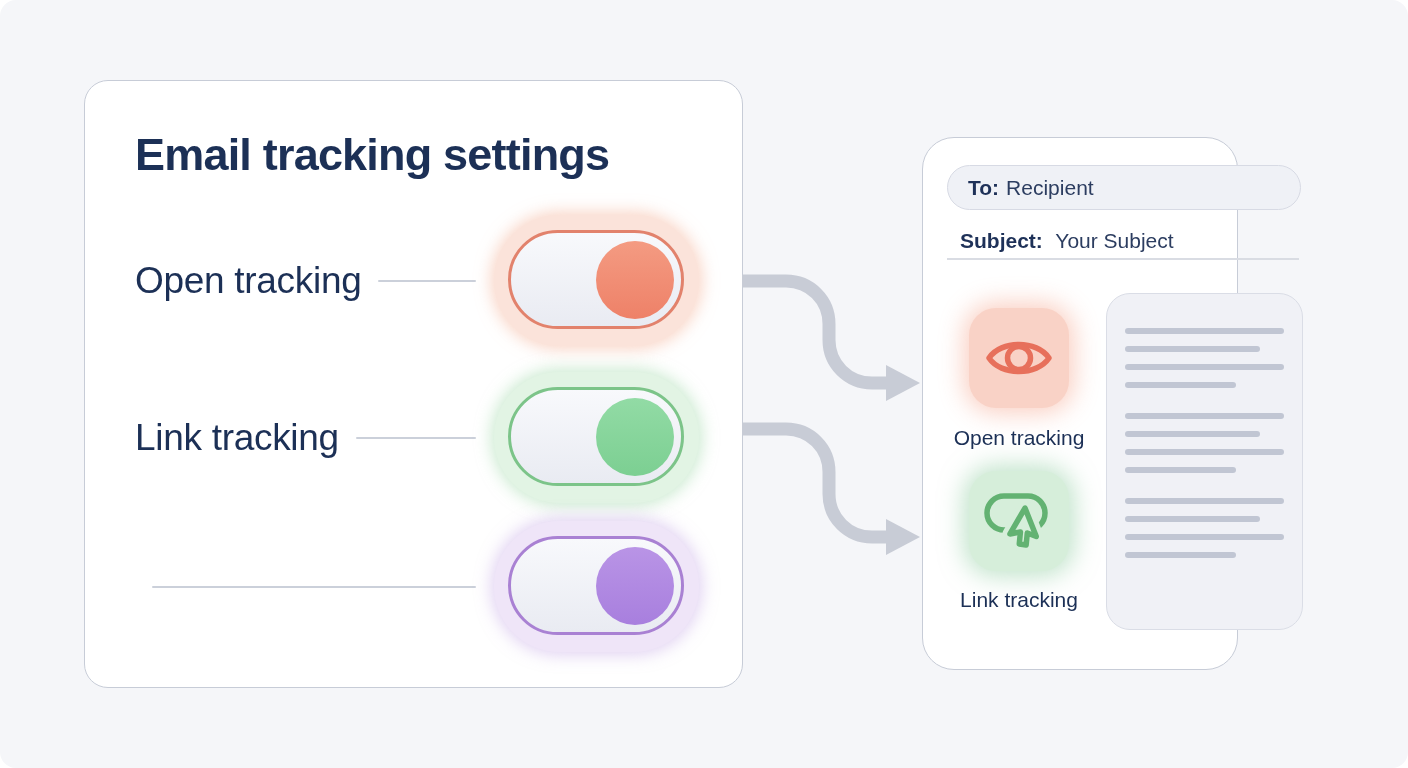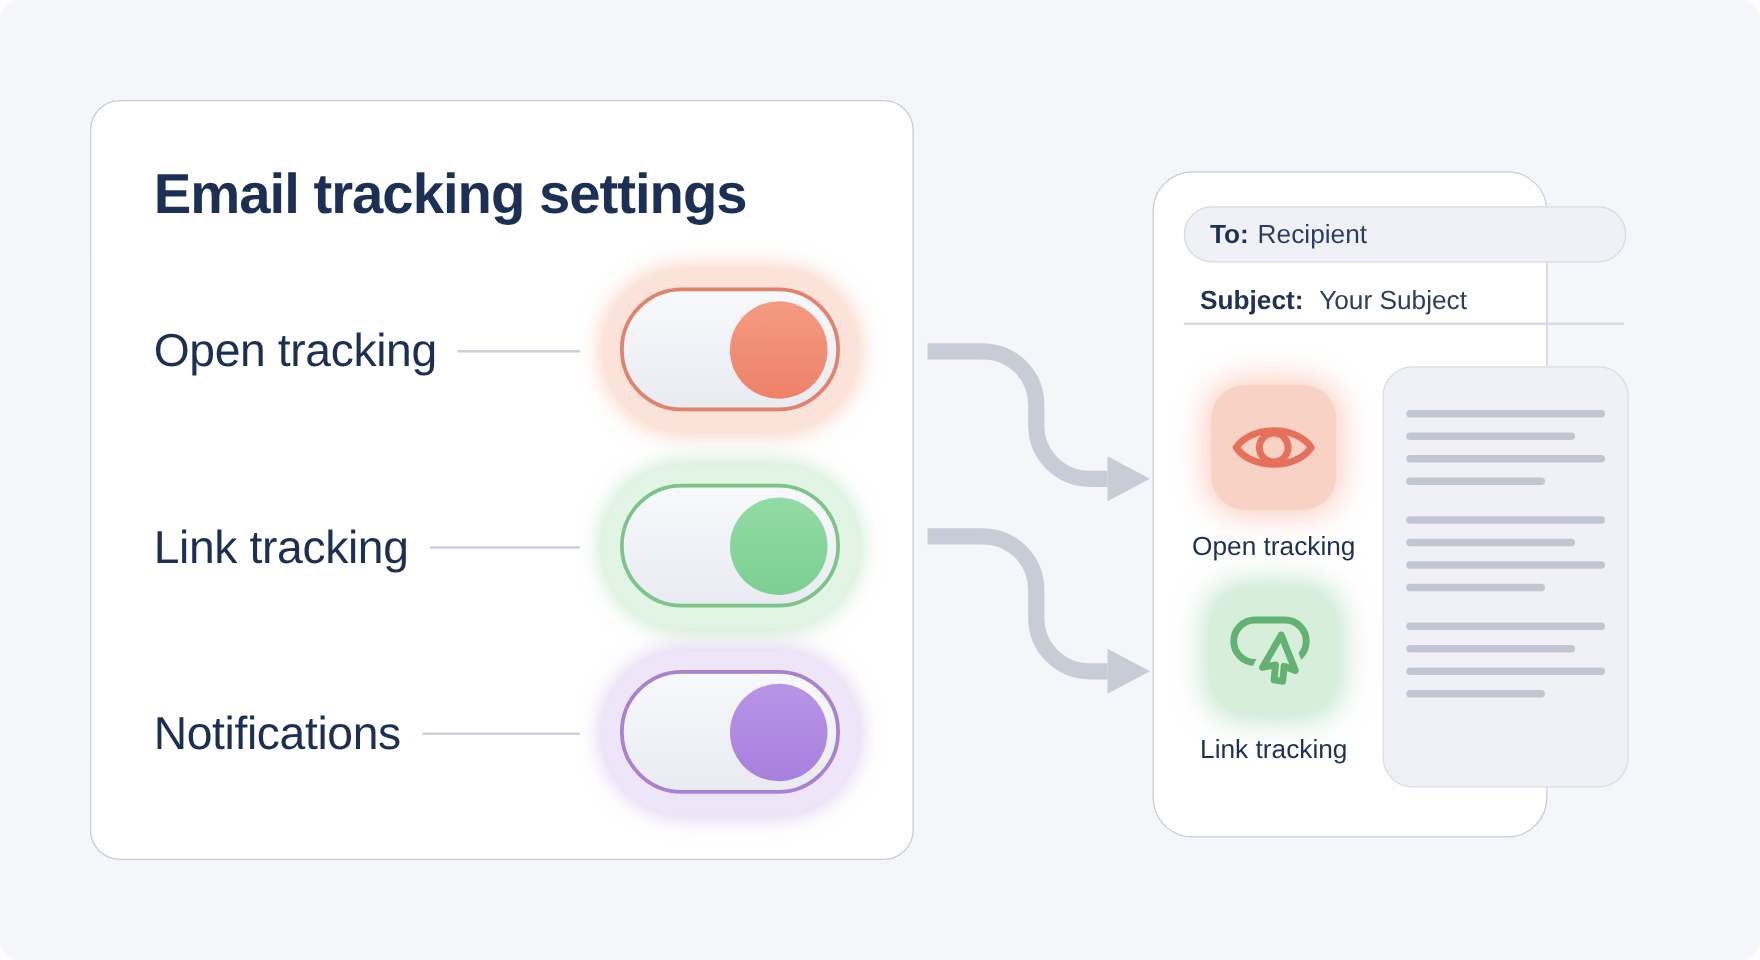--- a/index.html
+++ b/index.html
@@ -4,21 +4,21 @@
 <style>
   html,body{margin:0;padding:0;background:#ffffff;}
   .page{
     position:relative;width:1408px;height:768px;background:#F5F6F9;
     border-radius:16px;overflow:hidden;
     font-family:"Liberation Sans","DejaVu Sans",sans-serif;
     color:#1D3156;
   }
   
   .settings-panel{
-    position:absolute;left:72px;top:80px;width:659px;height:608px;
+    position:absolute;left:84px;top:80px;width:659px;height:608px;
     background:#FFFFFF;border:1.5px solid #C7CCD7;border-radius:24px;
     box-sizing:border-box;
   }
   .panel-title{
     position:absolute;left:50px;top:48px;
     font-size:45px;font-weight:700;letter-spacing:-0.8px;color:#1C3056;
     white-space:nowrap;
   }
   .toggle-row{
     position:absolute;left:50px;width:564px;height:131px;
@@ -125,21 +125,20 @@
       <span class="connector"></span>
       <div class="toggle t-green" role="switch" aria-checked="true">
         <div class="toggle-glow"></div>
         <div class="toggle-pill">
           <div class="toggle-knob"></div>
         </div>
       </div>
     </div>
 
     <div class="toggle-row row-3">
-      <span class="row-label">Notifications</span>
       <span class="connector"></span>
       <div class="toggle t-purple" role="switch" aria-checked="true">
         <div class="toggle-glow"></div>
         <div class="toggle-pill">
           <div class="toggle-knob"></div>
         </div>
       </div>
     </div>
   </div>
 

